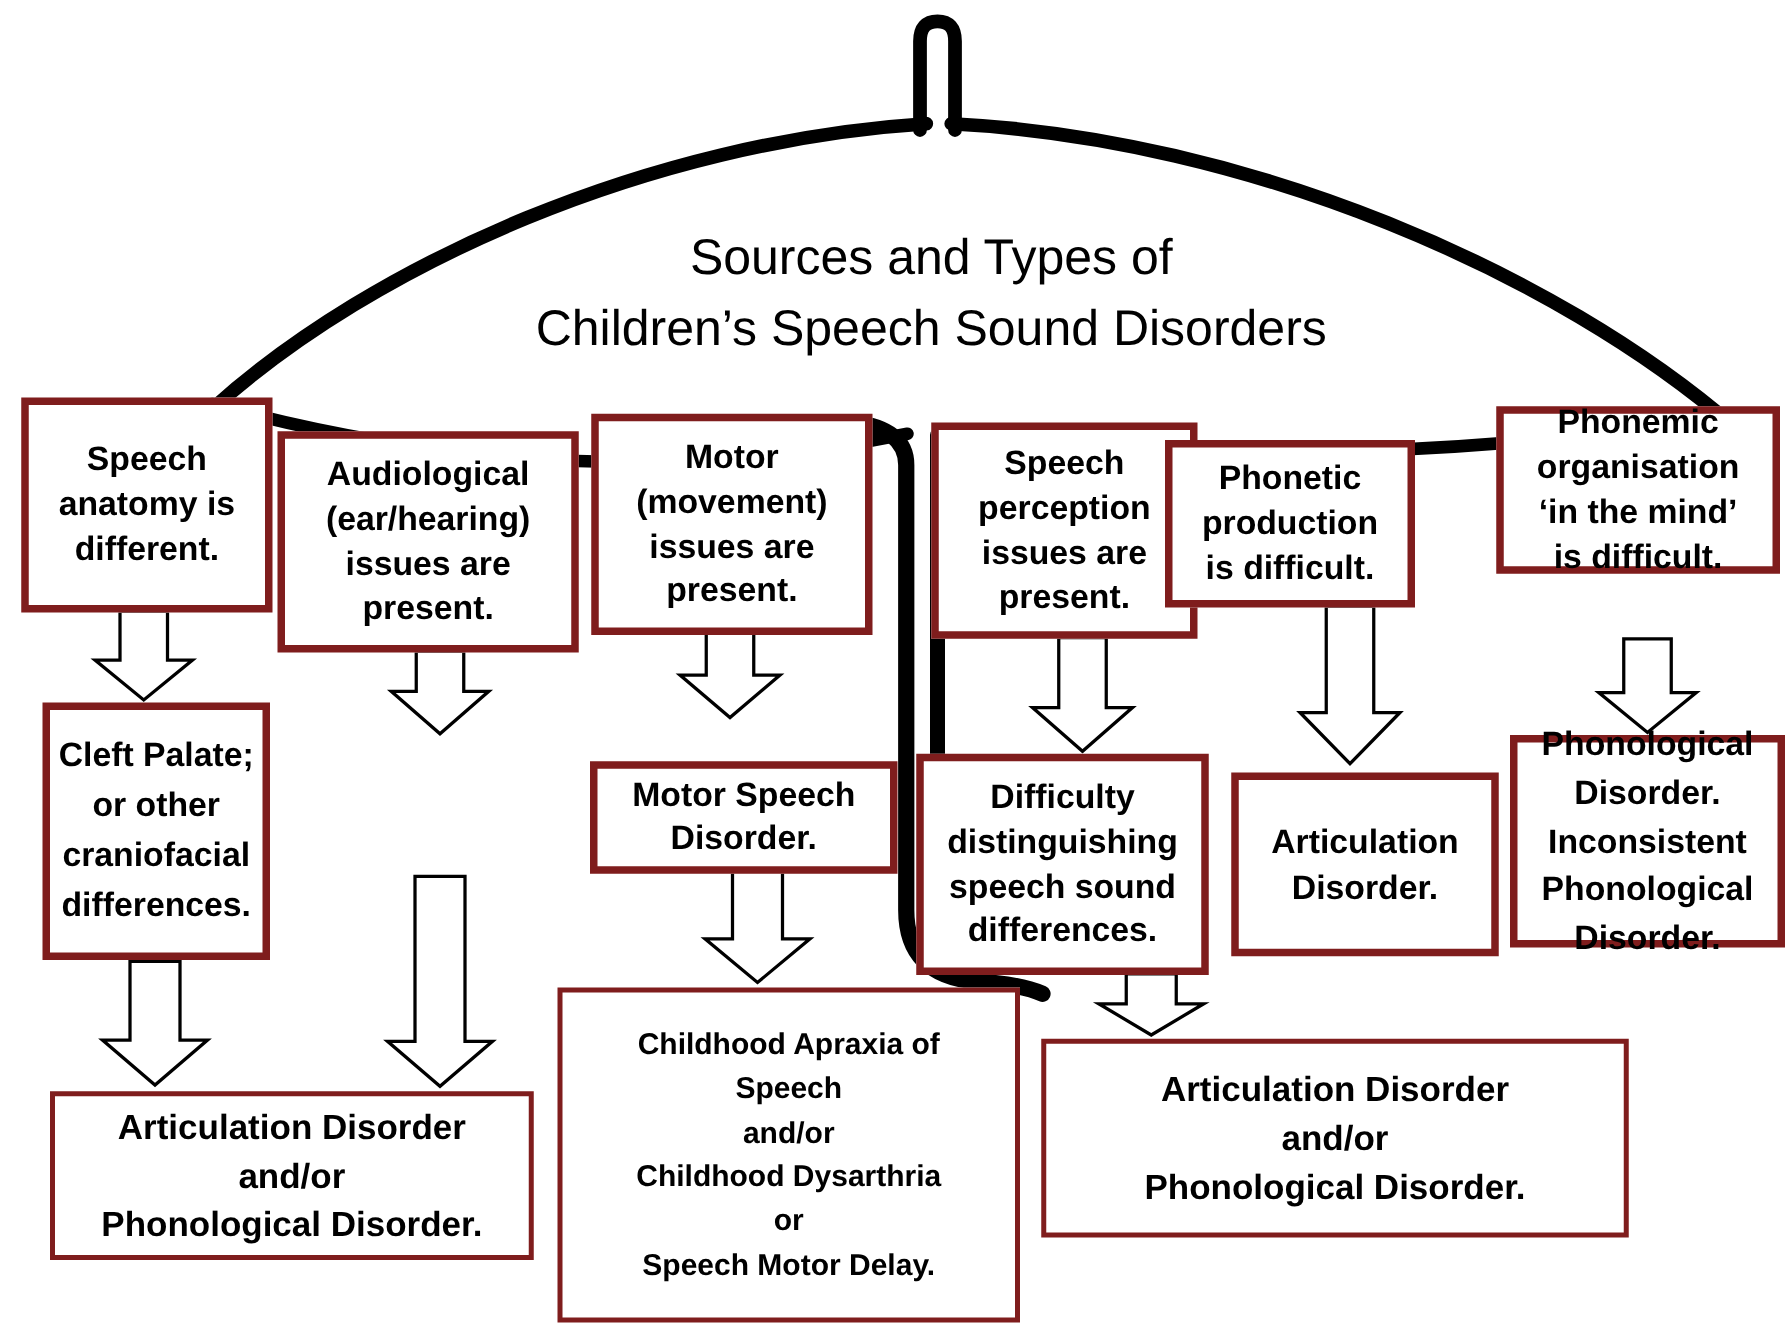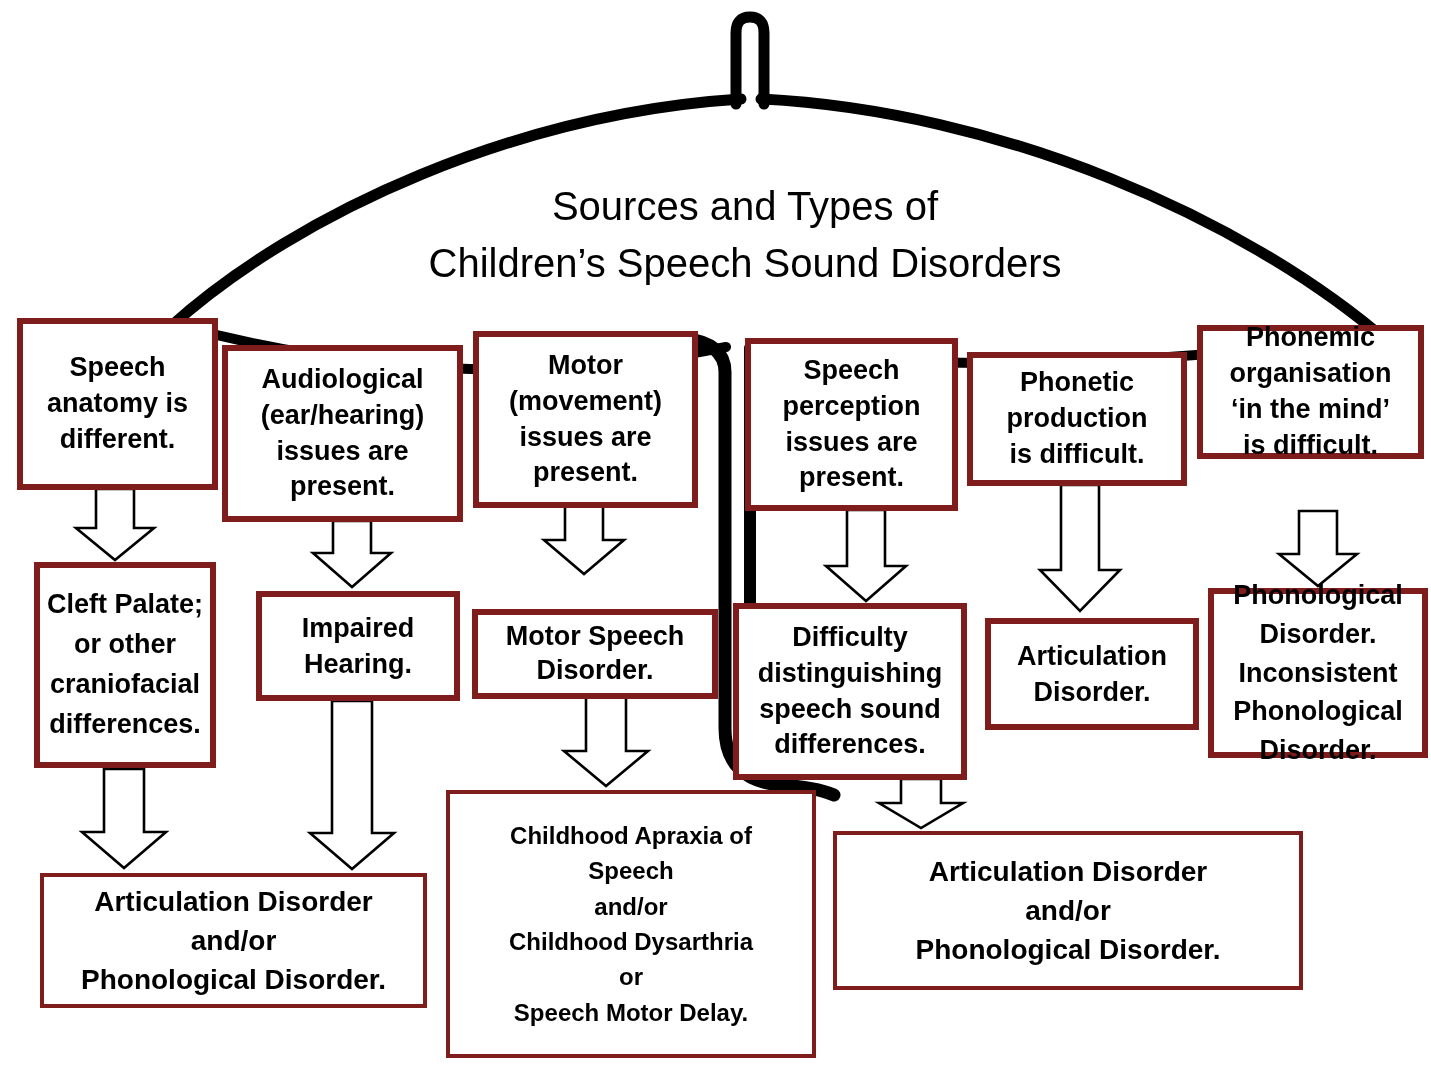--- a/index.html
+++ b/index.html
@@ -49,29 +49,29 @@
     padding: 2px 4px;
     font-weight: bold;
   }
   .node.thin { border-width: 4px; }
 
   
   #b-speech-anatomy        { left: 17px;   top: 318px; width: 201px; height: 172px; }
   #b-audiological          { left: 222px;  top: 345px; width: 241px; height: 177px; }
   #b-motor                 { left: 473px;  top: 331px; width: 225px; height: 177px; }
   #b-speech-perception     { left: 745px;  top: 338px; width: 213px; height: 173px; }
-  #b-phonetic-production   { left: 967px;  top: 352px; width: 220px; height: 134px; }
+  #b-phonetic-production   { left: 932px;  top: 352px; width: 200px; height: 134px; }
   #b-phonemic-organisation { left: 1197px; top: 325px; width: 227px; height: 134px; }
 
   
   #b-cleft-palate          { left: 17px;   top: 562px; width: 182px; height: 206px; line-height: 1.48; margin-left: 17px; }
   #b-impaired-hearing      { left: 256px;  top: 591px; width: 204px; height: 110px; line-height: 1.35; }
   #b-motor-speech-disorder { left: 472px;  top: 609px; width: 246px; height: 90px;  line-height: 1.25; }
   #b-difficulty            { left: 733px;  top: 603px; width: 234px; height: 177px; }
-  #b-articulation-disorder { left: 985px;  top: 618px; width: 214px; height: 112px; line-height: 1.35; }
+  #b-articulation-disorder { left: 985px;  top: 618px; width: 214px; height: 147px; line-height: 1.35; }
   #b-phonological-disorder { left: 1208px; top: 588px; width: 220px; height: 170px; line-height: 1.44; }
 
   
   #b-outcome-left   { left: 40px;  top: 873px; width: 387px; height: 135px; font-size: 28px; line-height: 1.4; }
   #b-outcome-middle { left: 446px; top: 790px; width: 370px; height: 268px; font-size: 24px; line-height: 1.47; }
   #b-outcome-right  { left: 833px; top: 831px; width: 470px; height: 159px; font-size: 28px; line-height: 1.4; }
 </style>
 </head>
 <body>
 
@@ -125,22 +125,20 @@
 is difficult.</div>
   <div class="node" id="b-phonemic-organisation">Phonemic
 organisation
 ‘in the mind’
 is difficult.</div>
 
   <div class="node" id="b-cleft-palate">Cleft Palate;
 or other
 craniofacial
 differences.</div>
-  <div class="node" id="b-impaired-hearing">Impaired
-Hearing.</div>
   <div class="node" id="b-motor-speech-disorder">Motor Speech
 Disorder.</div>
   <div class="node" id="b-difficulty">Difficulty
 distinguishing
 speech sound
 differences.</div>
   <div class="node" id="b-articulation-disorder">Articulation
 Disorder.</div>
   <div class="node" id="b-phonological-disorder">Phonological
 Disorder.

